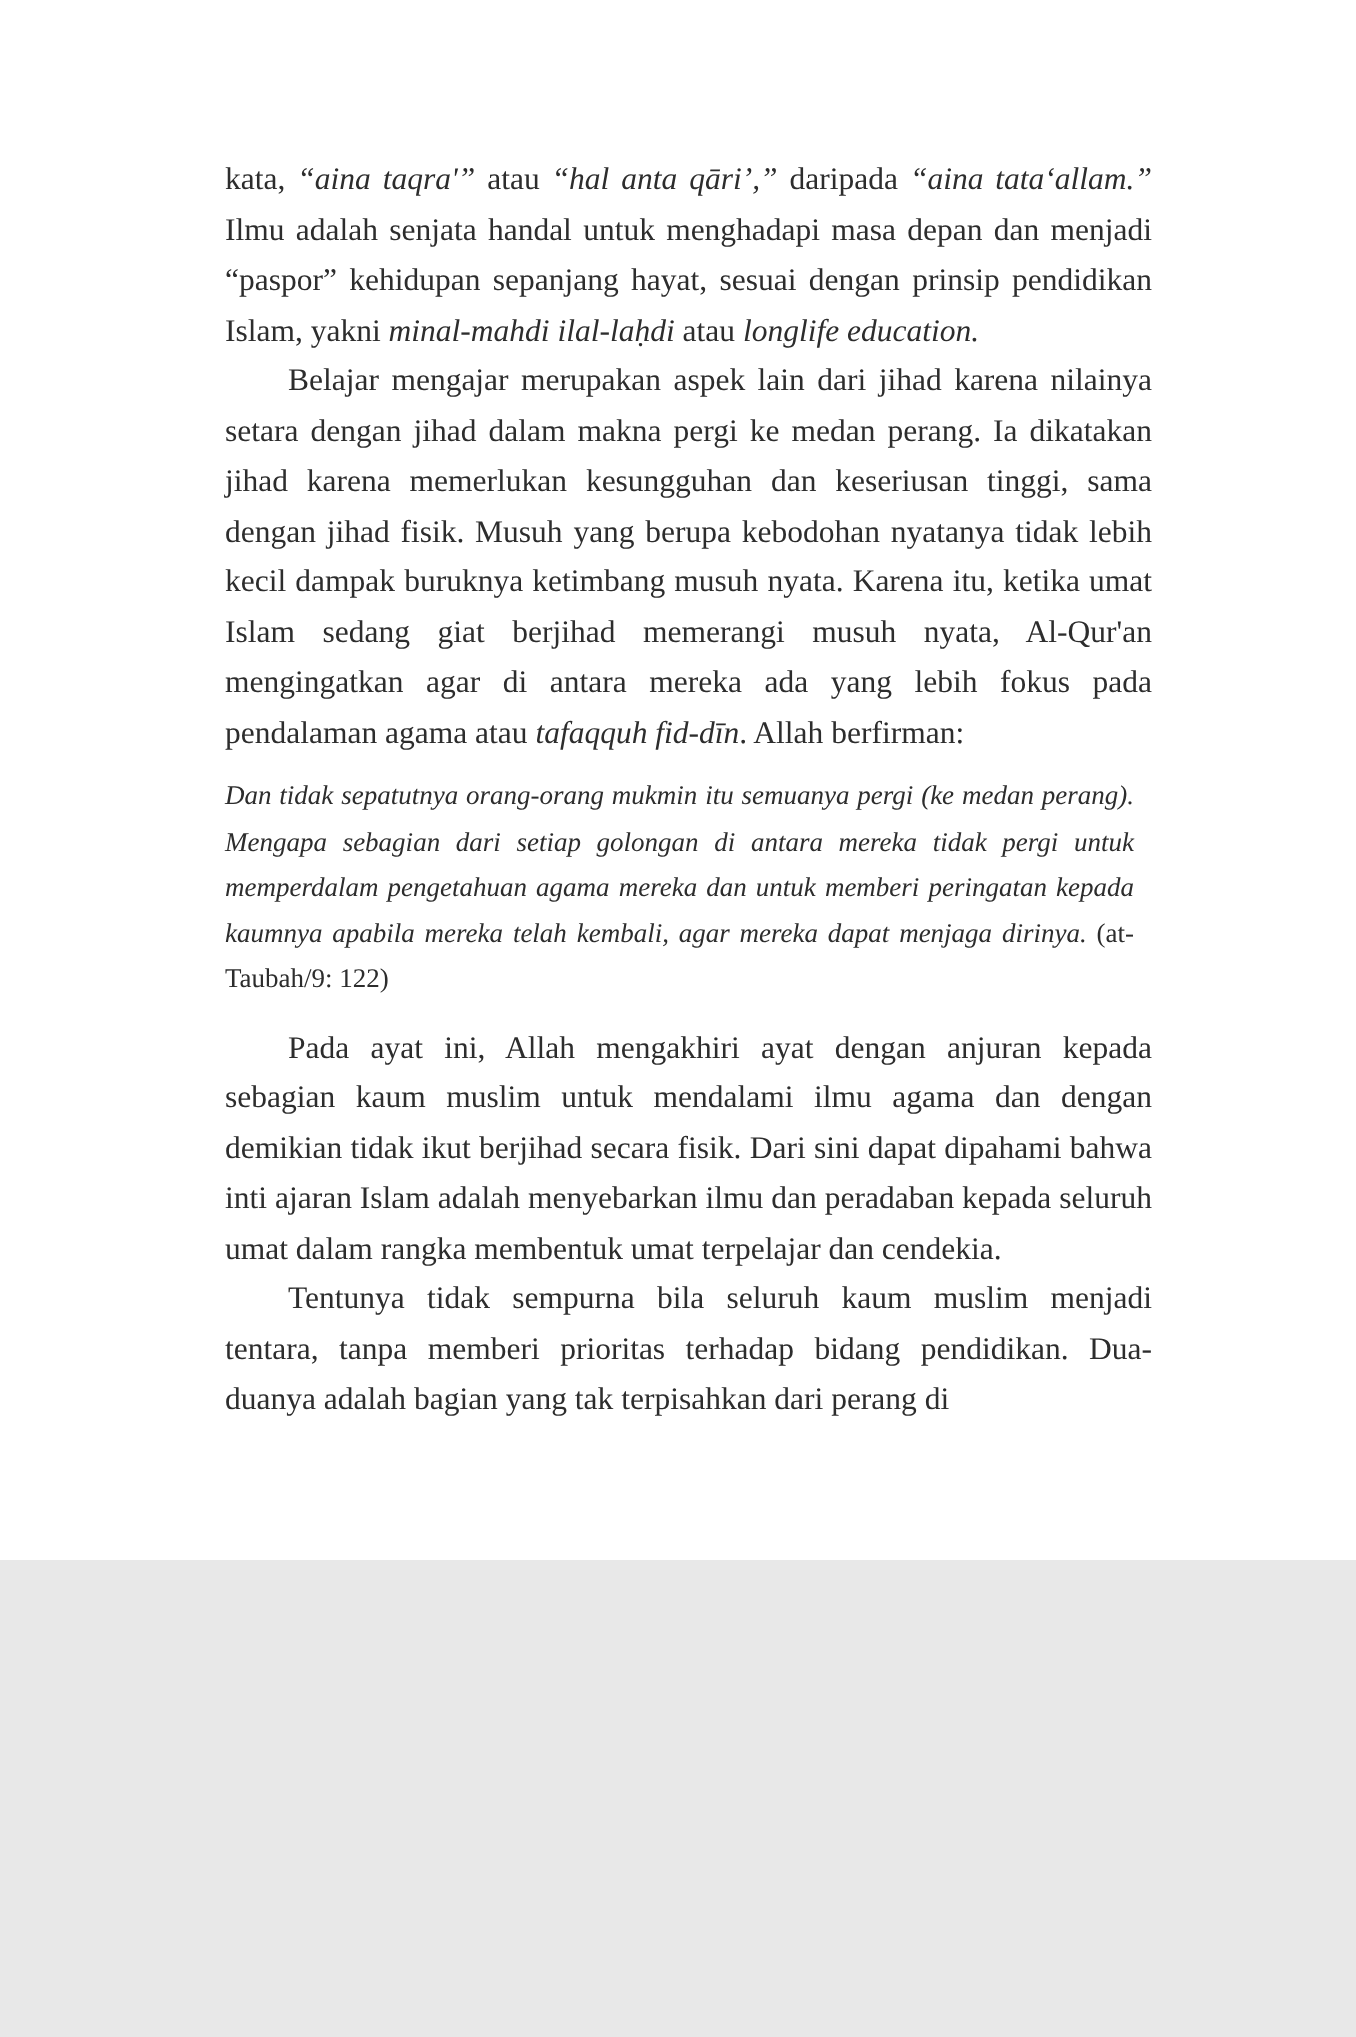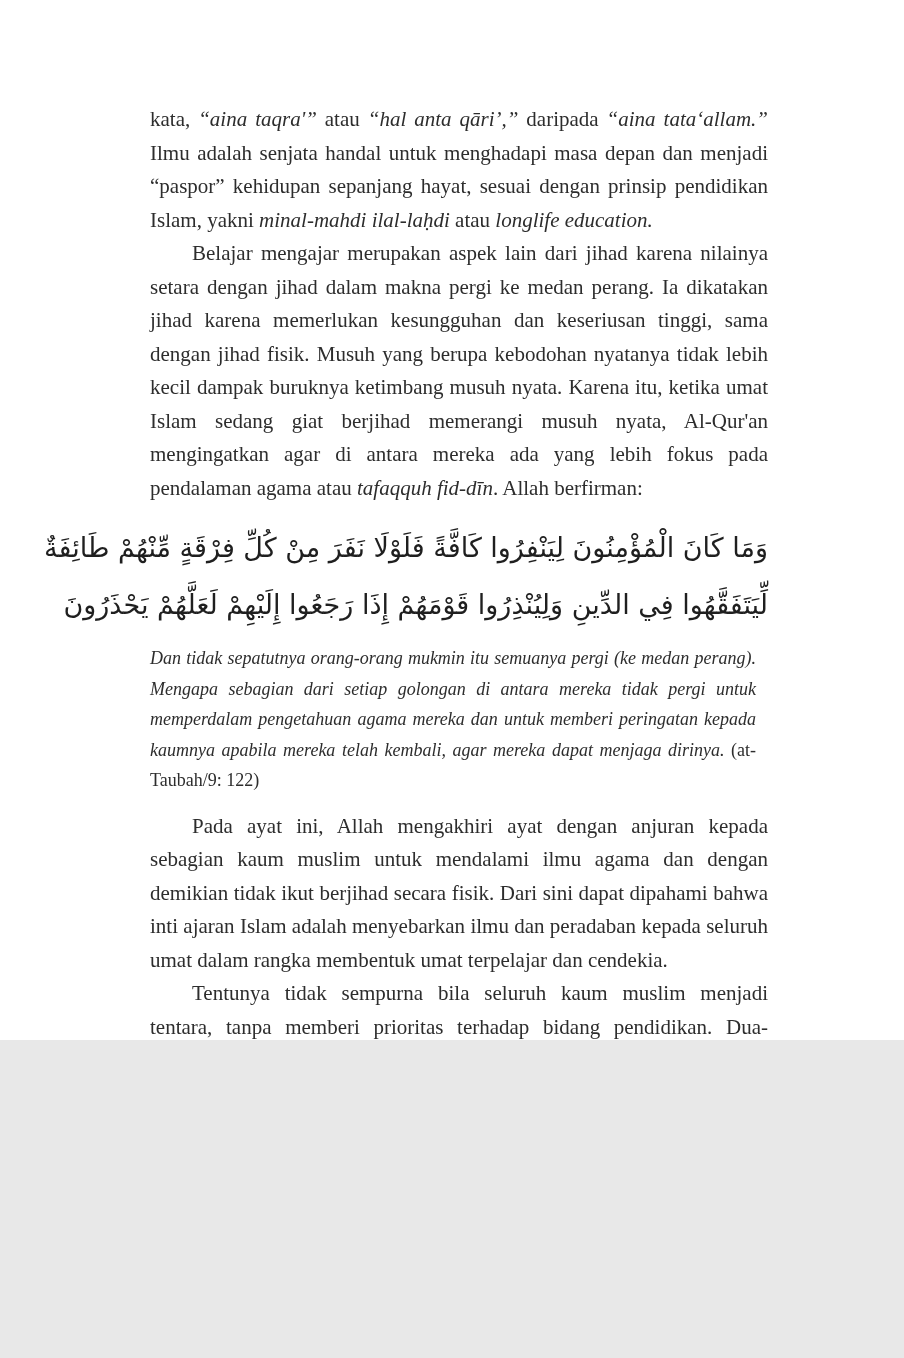--- a/index.html
+++ b/index.html
@@ -82,24 +82,20 @@
 <body>
 
 <div class="page">
 
   <main class="text-block">
 
     <p class="body-para"><span>kata, </span><span class="it">“aina taqra'”</span><span> atau </span><span class="it">“hal anta qāri’,”</span><span> daripada </span><span class="it">“aina tata‘allam.”</span><span> Ilmu adalah senjata handal untuk menghadapi masa depan dan menjadi “paspor” kehidupan sepanjang hayat, sesuai dengan prinsip pendidikan Islam, yakni </span><span class="it">minal-mahdi ilal-laḥdi</span><span> atau </span><span class="it">longlife education.</span></p>
 
     <p class="body-para indent"><span>Belajar mengajar merupakan aspek lain dari jihad karena nilainya setara dengan jihad dalam makna pergi ke medan perang. Ia dikatakan jihad karena memerlukan kesungguhan dan keseriusan tinggi, sama dengan jihad fisik. Musuh yang berupa kebodohan nyatanya tidak lebih kecil dampak buruknya ketimbang musuh nyata. Karena itu, ketika umat Islam sedang giat berjihad memerangi musuh nyata, Al-Qur'an mengingatkan agar di antara mereka ada yang lebih fokus pada pendalaman agama atau </span><span class="it">tafaqquh fid-dīn</span><span>. Allah berfirman:</span></p>
 
-    <div class="arabic-verse">
-      <div class="arabic-line">وَمَا كَانَ الْمُؤْمِنُونَ لِيَنْفِرُوا كَافَّةً فَلَوْلَا نَفَرَ مِنْ كُلِّ فِرْقَةٍ مِّنْهُمْ طَائِفَةٌ</div>
-      <div class="arabic-line">لِّيَتَفَقَّهُوا فِي الدِّينِ وَلِيُنْذِرُوا قَوْمَهُمْ إِذَا رَجَعُوا إِلَيْهِمْ لَعَلَّهُمْ يَحْذَرُونَ</div>
-    </div>
 
     <p class="translation-para"><span class="it">Dan tidak sepatutnya orang-orang mukmin itu semuanya pergi (ke medan perang). Mengapa sebagian dari setiap golongan di antara mereka tidak pergi untuk memperdalam pengetahuan agama mereka dan untuk memberi peringatan kepada kaumnya apabila mereka telah kembali, agar mereka dapat menjaga dirinya.</span><span> (at-Taubah/9: 122)</span></p>
 
     <p class="body-para indent"><span>Pada ayat ini, Allah mengakhiri ayat dengan anjuran kepada sebagian kaum muslim untuk mendalami ilmu agama dan dengan demikian tidak ikut berjihad secara fisik. Dari sini dapat dipahami bahwa inti ajaran Islam adalah menyebarkan ilmu dan peradaban kepada seluruh umat dalam rangka membentuk umat terpelajar dan cendekia.</span></p>
 
     <p class="body-para indent"><span>Tentunya tidak sempurna bila seluruh kaum muslim menjadi tentara, tanpa memberi prioritas terhadap bidang pendidikan. Dua-duanya adalah bagian yang tak terpisahkan dari perang di</span></p>
 
   </main>
 
   <footer class="page-footer">

